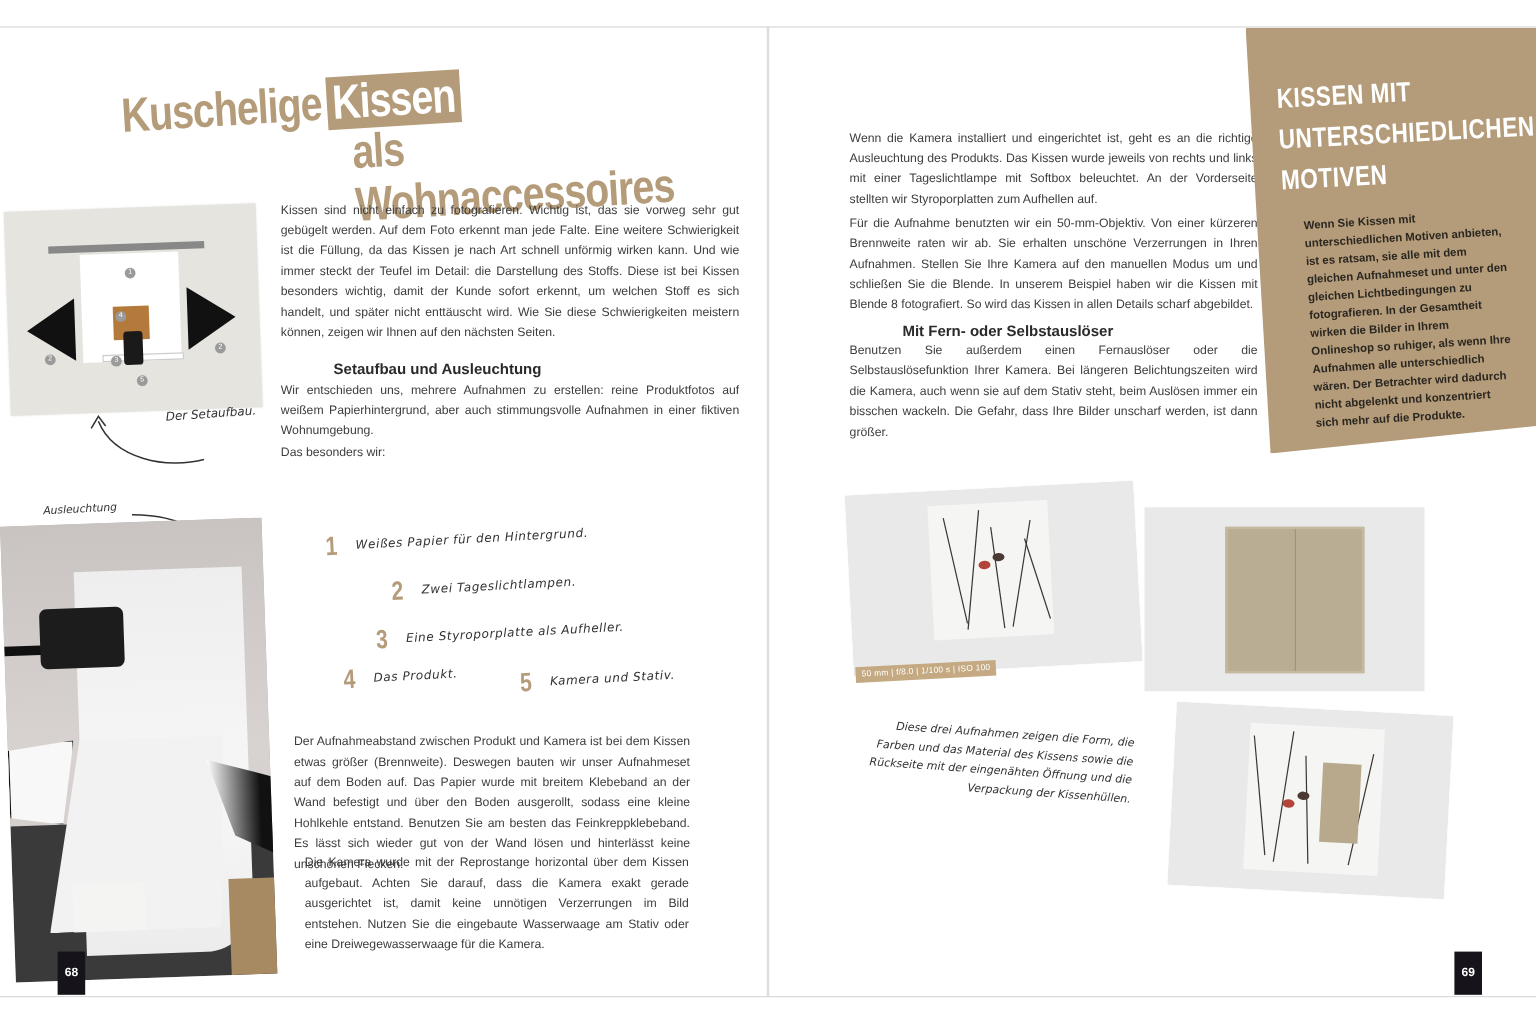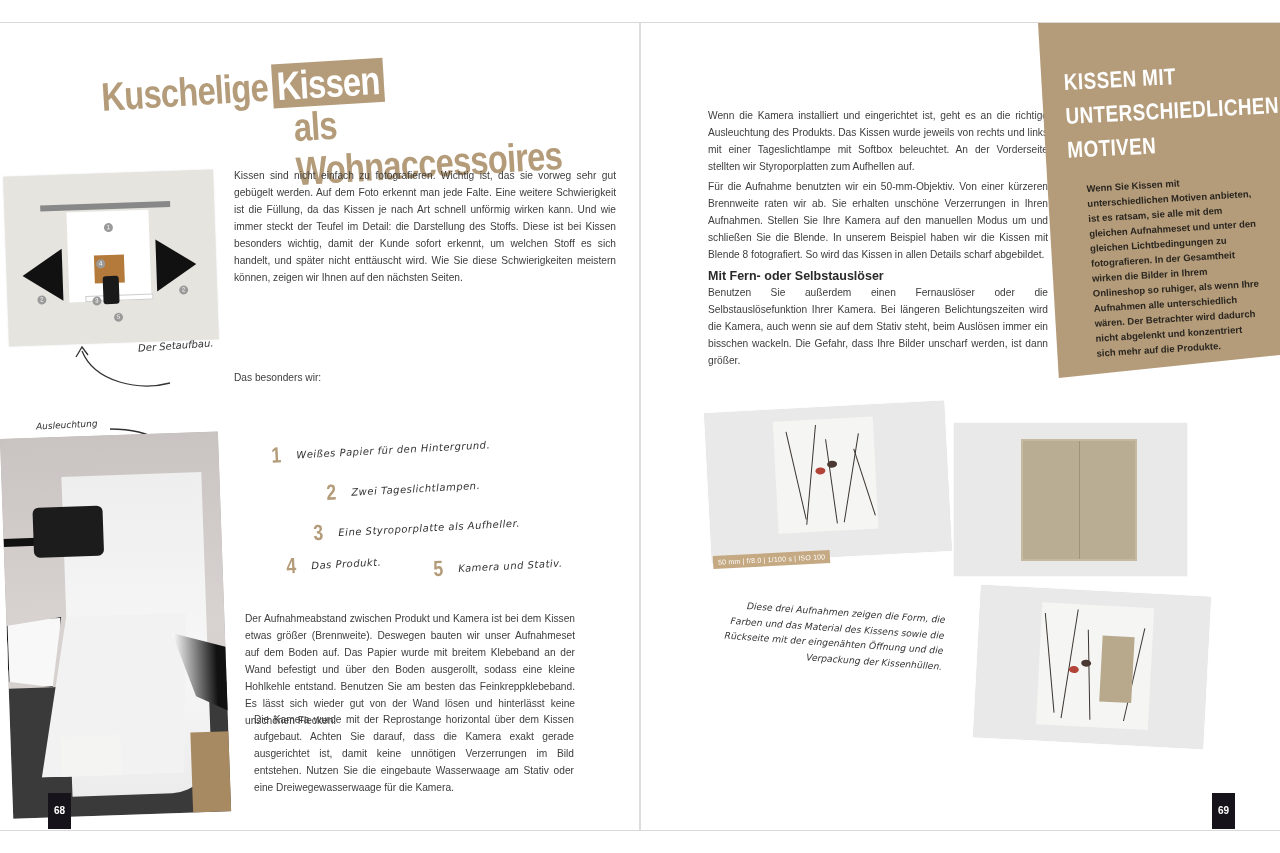--- a/index.html
+++ b/index.html
@@ -16,21 +16,21 @@
   .page-right { left:641px; width:639px; }
 
   
   .title-wrap { position:absolute; left:100px; top:52px; transform:rotate(-3.5deg); transform-origin:left top; }
   .title-l1 { font-family:"Liberation Sans Narrow","Liberation Sans", sans-serif; font-weight:bold; font-size:40px; color:#b49c7a; letter-spacing:-1px; line-height:44px; display:flex; align-items:center; transform:scaleX(0.82); transform-origin:left; }
   .title-hl { background:#b49c7a; color:#fff; padding:0 5px; margin-left:6px; }
   .title-l2 { font-weight:bold; font-size:40px; color:#b49c7a; letter-spacing:-1px; line-height:44px; margin-left:190px; margin-top:-2px; transform:scaleX(0.82); transform-origin:left; }
 
   .body { font-size:10.2px; line-height:17px; color:#3d3d3d; text-align:justify; }
   .p-intro { position:absolute; left:234px; top:144px; width:382px; }
-  .h2 { font-size:12.5px; font-weight:bold; color:#2a2a2a; line-height:16px; }
+  .h2 { font-size:12.5px; font-weight:bold; color:#2a2a2a; line-height:16px;margin-left:44px; }
   .sec1 { position:absolute; left:234px; top:277px; width:382px; }
   .sec1 .body { margin-top:1px; }
   .need { position:absolute; left:234px; top:349px; font-size:10.2px; color:#3d3d3d; }
 
   
   .diagram { position:absolute; left:6px; top:150px; width:210px; height:170px; background:#e6e4df; transform:rotate(-2deg); box-shadow:0 0 2px rgba(0,0,0,.1); }
   .dg-bar { position:absolute; left:36px; top:30px; width:130px; height:6px; background:#888; }
   .dg-paper { position:absolute; left:62px; top:38px; width:82px; height:90px; background:#fff; }
   .dg-prod { position:absolute; left:88px; top:82px; width:30px; height:28px; background:#b47a3c; }
   .dg-styro { position:absolute; left:78px; top:122px; width:68px; height:6px; background:#fff; border:1px solid #ccc; }
@@ -108,20 +108,22 @@
       <div class="title-l1">
         <span>Kuschelige</span>
         <span class="title-hl">Kissen</span>
       </div>
       <div class="title-l2">als Wohnaccessoires</div>
     </div>
 
     <p class="body p-intro">Kissen sind nicht einfach zu fotografieren. Wichtig ist, das sie vorweg sehr gut gebügelt werden. Auf dem Foto erkennt man jede Falte. Eine weitere Schwierigkeit ist die Füllung, da das Kissen je nach Art schnell unförmig wirken kann. Und wie immer steckt der Teufel im Detail: die Darstellung des Stoffs. Diese ist bei Kissen besonders wichtig, damit der Kunde sofort erkennt, um welchen Stoff es sich handelt, und später nicht enttäuscht wird. Wie Sie diese Schwierigkeiten meistern können, zeigen wir Ihnen auf den nächsten Seiten.</p>
 
     <div class="sec1">
+      <div class="h2">Setaufbau und Ausleuchtung</div>
+      <p class="body">Wir entschieden uns, mehrere Aufnahmen zu erstellen: reine Produktfotos auf weißem Papierhintergrund, aber auch stimmungsvolle Aufnahmen in einer fiktiven Wohnumgebung.</p>
     </div>
     <div class="need">Das besonders wir:</div>
 
     <div class="diagram">
       <div class="dg-bar"></div>
       <div class="dg-paper"></div>
       <div class="dg-prod"></div>
       <div class="dg-styro"></div>
       <div class="dg-cam"></div>
       <div class="dg-lamp-l"></div>

